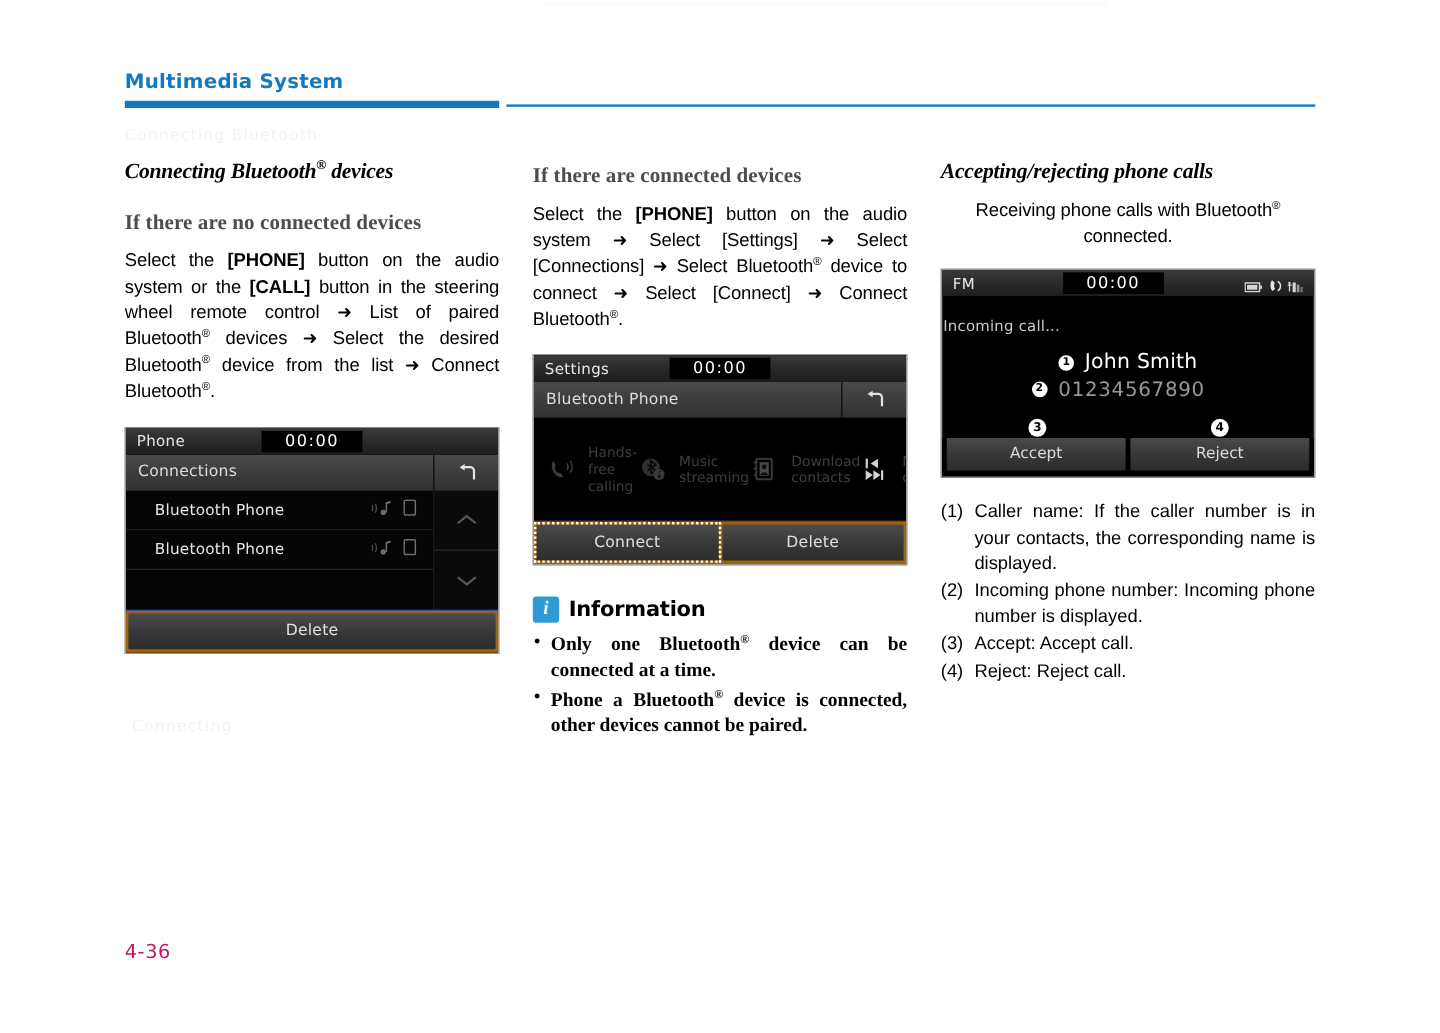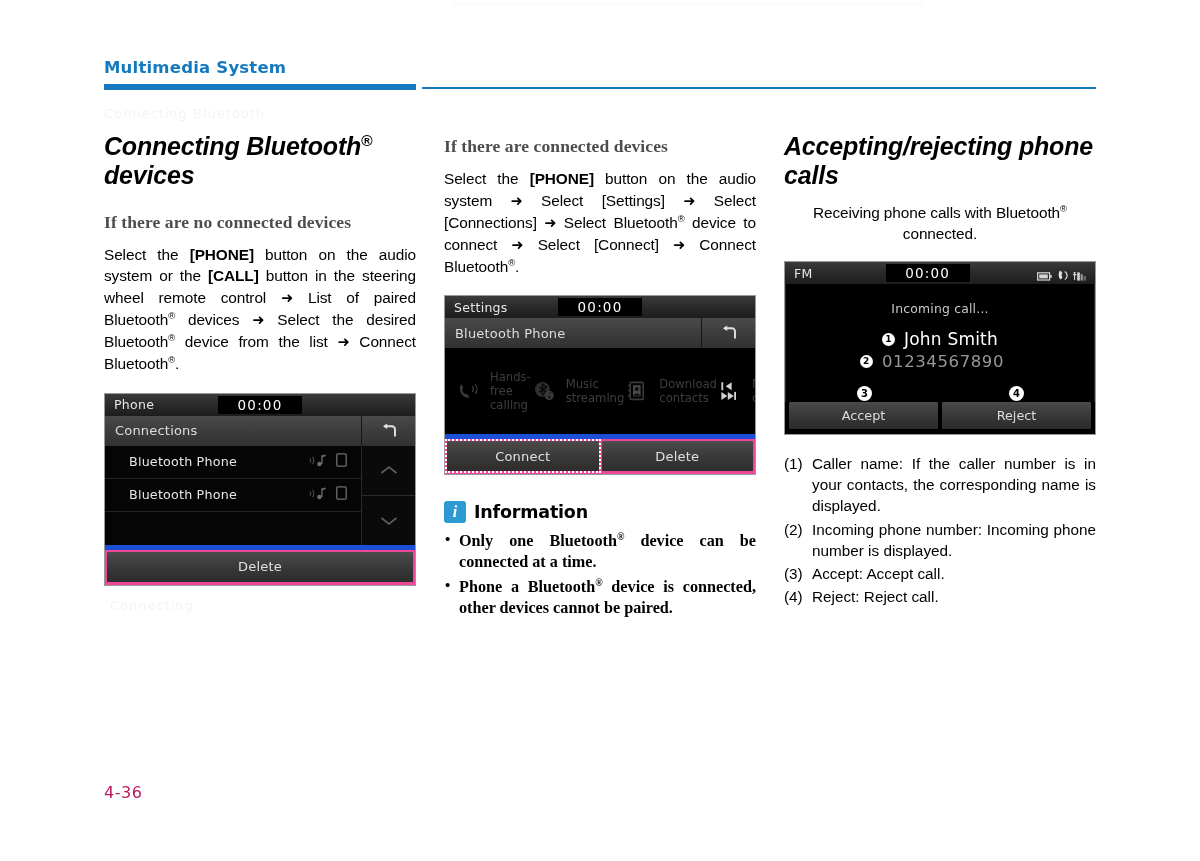--- a/index.html
+++ b/index.html
@@ -78,22 +78,22 @@
     top: 132px;
     width: 312px;
   }
   .col-1 { left: 104px; }
   .col-2 { left: 444px; }
   .col-3 { left: 784px; }
 
   
   h2.sec-title {
     margin: 0 0 22px 0;
-    font-family: Liberation Sans, sans-serif;
-    font-size: 25px;
+    font-family: Liberation Serif, serif;
+    font-size: 18px;
     font-style: italic;
     font-weight: bold;
     letter-spacing: -0.2px;
     line-height: 1.15;
   }
   h3.sub-title {
     margin: 0 0 11px 0;
     font-family: "Liberation Serif", serif;
     font-size: 17.5px;
     font-weight: bold;
@@ -240,22 +240,22 @@
     display: flex;
     align-items: center;
     justify-content: center;
   }
   .dev-scroll .sc.top { border-bottom: 1px solid #2b2b2b; }
 
   
   .dev-buttons {
     display: flex;
     height: 30px;
-    border-top: 5px solid #1d4ed8;
-    background: #ec4899;
+    border-top: 1px solid #1d4ed8;
+    background: #a16207;
     padding: 2px 2px 3px 2px;
     gap: 3px;
     box-sizing: content-box;
   }
   .dev-btn {
     flex: 1;
     background: linear-gradient(to bottom, #4c4c4c 0%, #3a3a3a 48%, #2c2c2c 100%);
     color: #e0e0e0;
     font-size: 13px;
     display: flex;
@@ -304,21 +304,20 @@
   .call-area {
     background: #000;
     height: 118px;
     position: relative;
     border: 1px solid #2a2a2a;
     border-top: none;
     border-bottom: none;
     box-sizing: border-box;
   }
   .call-status {
-    text-align: center;
     color: #c9c9c9;
     font-size: 12.4px;
     padding-top: 17px;
     letter-spacing: 0.2px;
   }
   .call-name {
     display: flex;
     align-items: center;
     justify-content: center;
     gap: 9px;

